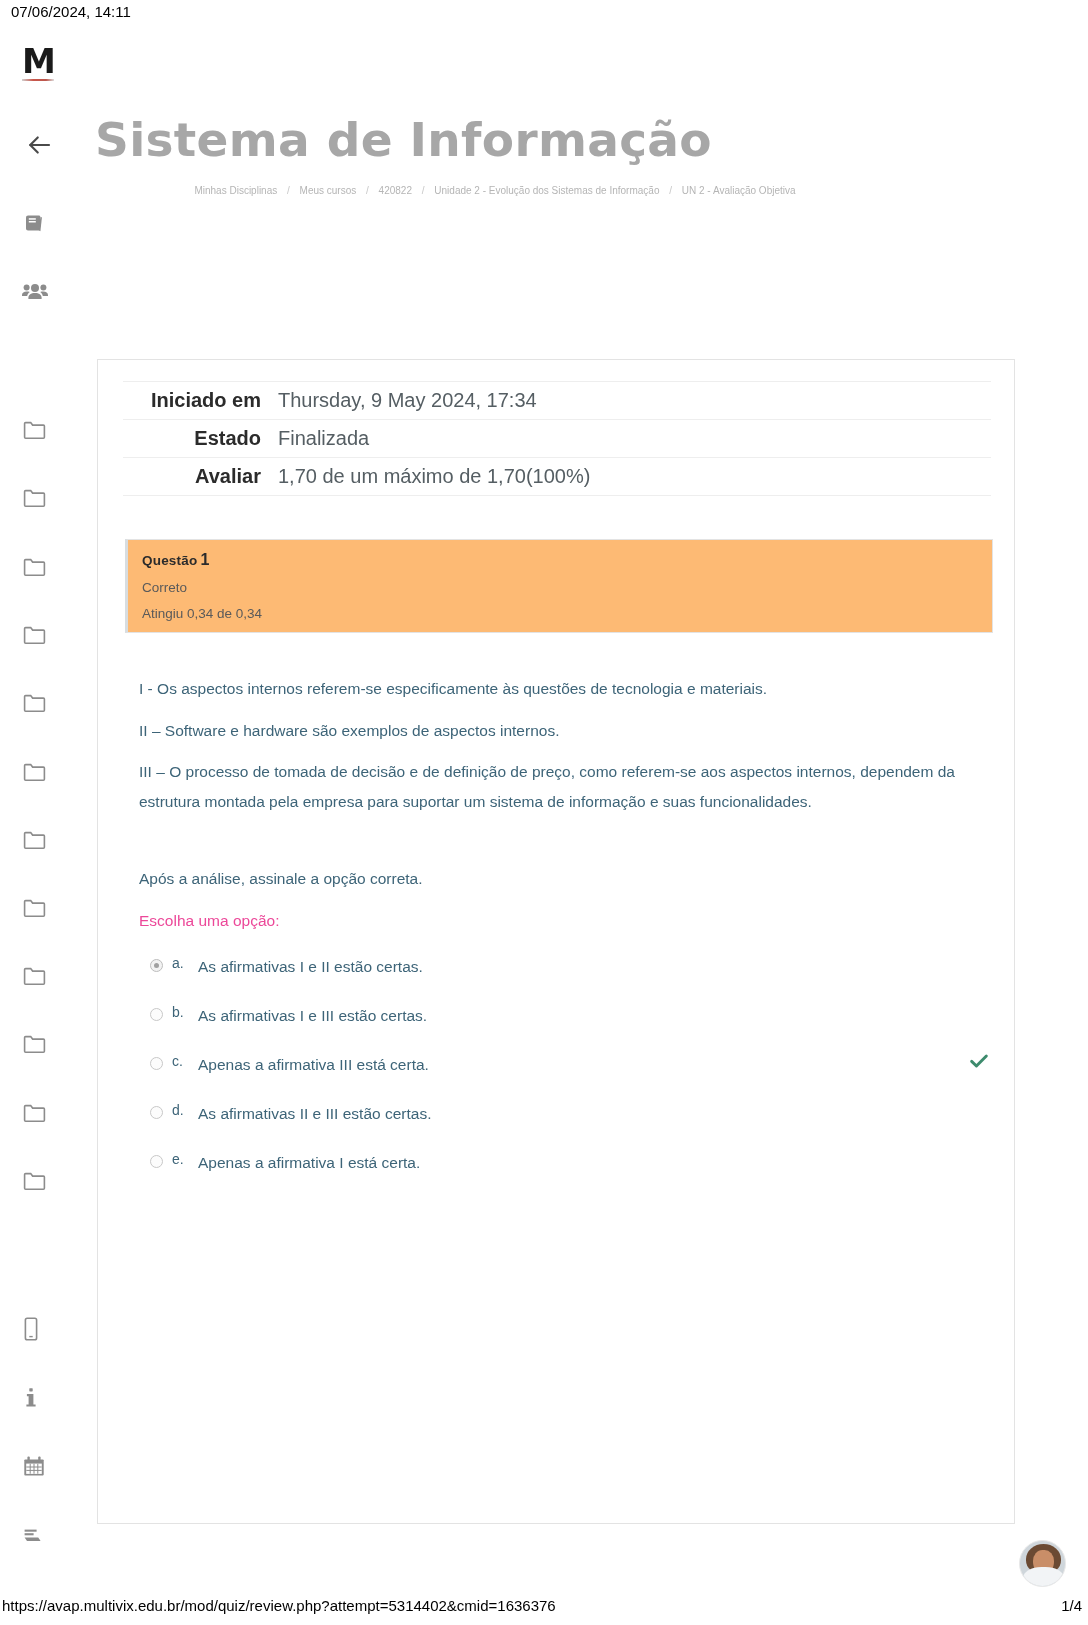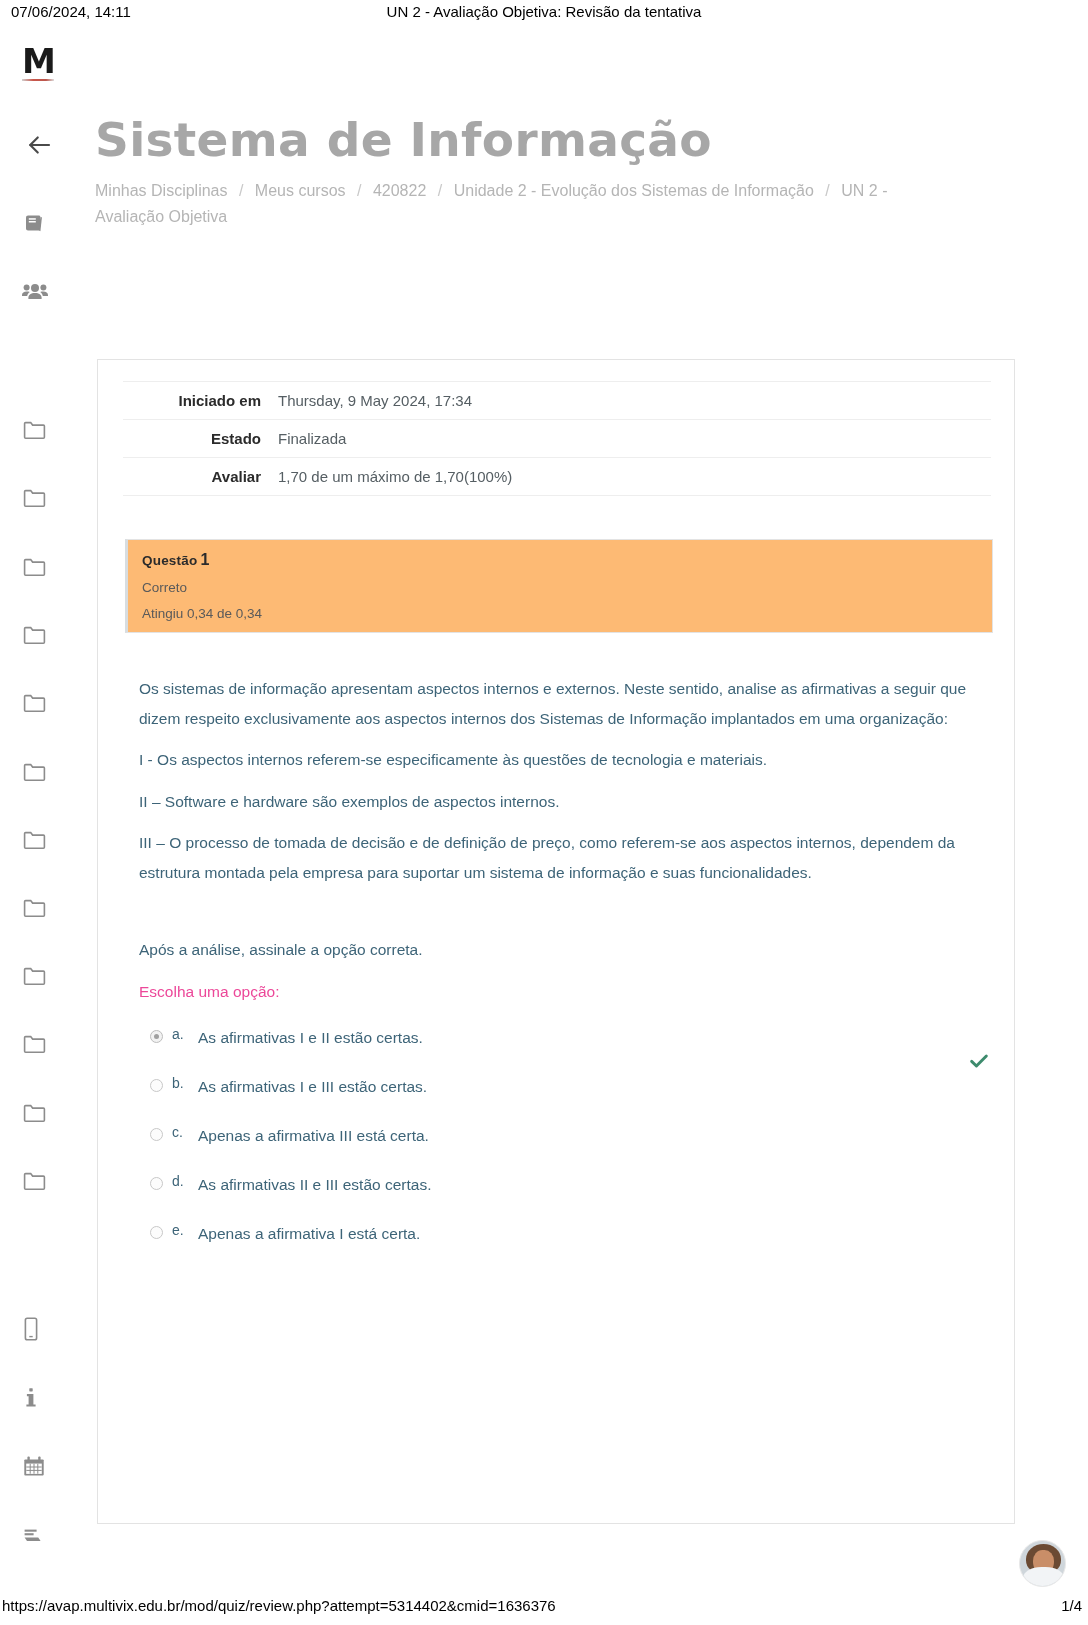--- a/index.html
+++ b/index.html
@@ -105,24 +105,25 @@
   .page-title {
     font-family: "DejaVu Sans", sans-serif;
     font-size: 47px;
     font-weight: 700;
     color: #a7a7a7;
     line-height: 44px;
     letter-spacing: .3px;
   }
   .breadcrumb {
     margin-top: 16px;
-    font-size: 16px;
+    font-size: 10px;
     line-height: 26px;
     color: #b5b5b5;
     max-width: 800px;
+    text-align: center;
   }
   .breadcrumb .crumb { color: #b5b5b5; }
   .breadcrumb .sep { color: #c9c9c9; padding: 0 7px; }
 
   
   .card {
     position: absolute;
     left: 97px;
     top: 359px;
     width: 918px;
@@ -131,21 +132,21 @@
     background: #fff;
   }
 
   
   .summary {
     position: absolute;
     left: 25px;
     top: 21px;
     width: 868px;
     border-collapse: collapse;
-    font-size: 15px;
+    font-size: 20px;
   }
   .summary tr { border-bottom: 1px solid #eeeeee; }
   .summary tr:first-child { border-top: 1px solid #eeeeee; }
   .summary th {
     width: 146px;
     text-align: right;
     padding: 7px 8px 7px 0;
     font-weight: 700;
     color: #2b2b2b;
     vertical-align: top;
@@ -309,21 +310,20 @@
     background: #c98e68;
   }
 </style>
 </head>
 <body>
 
 <div class="page">
 
   <div class="print-header">
     <span class="ph-left">07/06/2024, 14:11</span>
-    <span class="ph-mid">UN 2 - Avaliação Objetiva: Revisão da tentativa</span>
   </div>
 
   <div class="logo">
     <div class="logo-m">M</div>
     <div class="logo-rule"></div>
   </div>
 
   <div class="back-arrow">
     <svg width="30" height="30" viewBox="0 0 24 24" fill="none" stroke="currentColor" stroke-width="1.7" stroke-linecap="round" stroke-linejoin="round">
       <line x1="20" y1="12" x2="5" y2="12"></line>
@@ -525,21 +525,20 @@
 
     <div class="qbox">
       <div class="q-no">
         <span>Questão</span><span class="q-num">1</span>
       </div>
       <div class="q-state">Correto</div>
       <div class="q-grade">Atingiu 0,34 de 0,34</div>
     </div>
 
     <div class="qbody">
-      <p>Os sistemas de informação apresentam aspectos internos e externos. Neste sentido, analise as afirmativas a seguir que dizem respeito exclusivamente aos aspectos internos dos Sistemas de Informação implantados em uma organização:</p>
       <p>I - Os aspectos internos referem-se especificamente às questões de tecnologia e materiais.</p>
       <p>II – Software e hardware são exemplos de aspectos internos.</p>
       <p class="gap-lg">III – O processo de tomada de decisão e de definição de preço, como referem-se aos aspectos internos, dependem da estrutura montada pela empresa para suportar um sistema de informação e suas funcionalidades.</p>
 
       <p class="answer-prompt">Após a análise, assinale a opção correta.</p>
       <p class="answer-label">Escolha uma opção:</p>
 
       <ul class="options">
         <li class="option">
           <span class="radio checked"></span>

